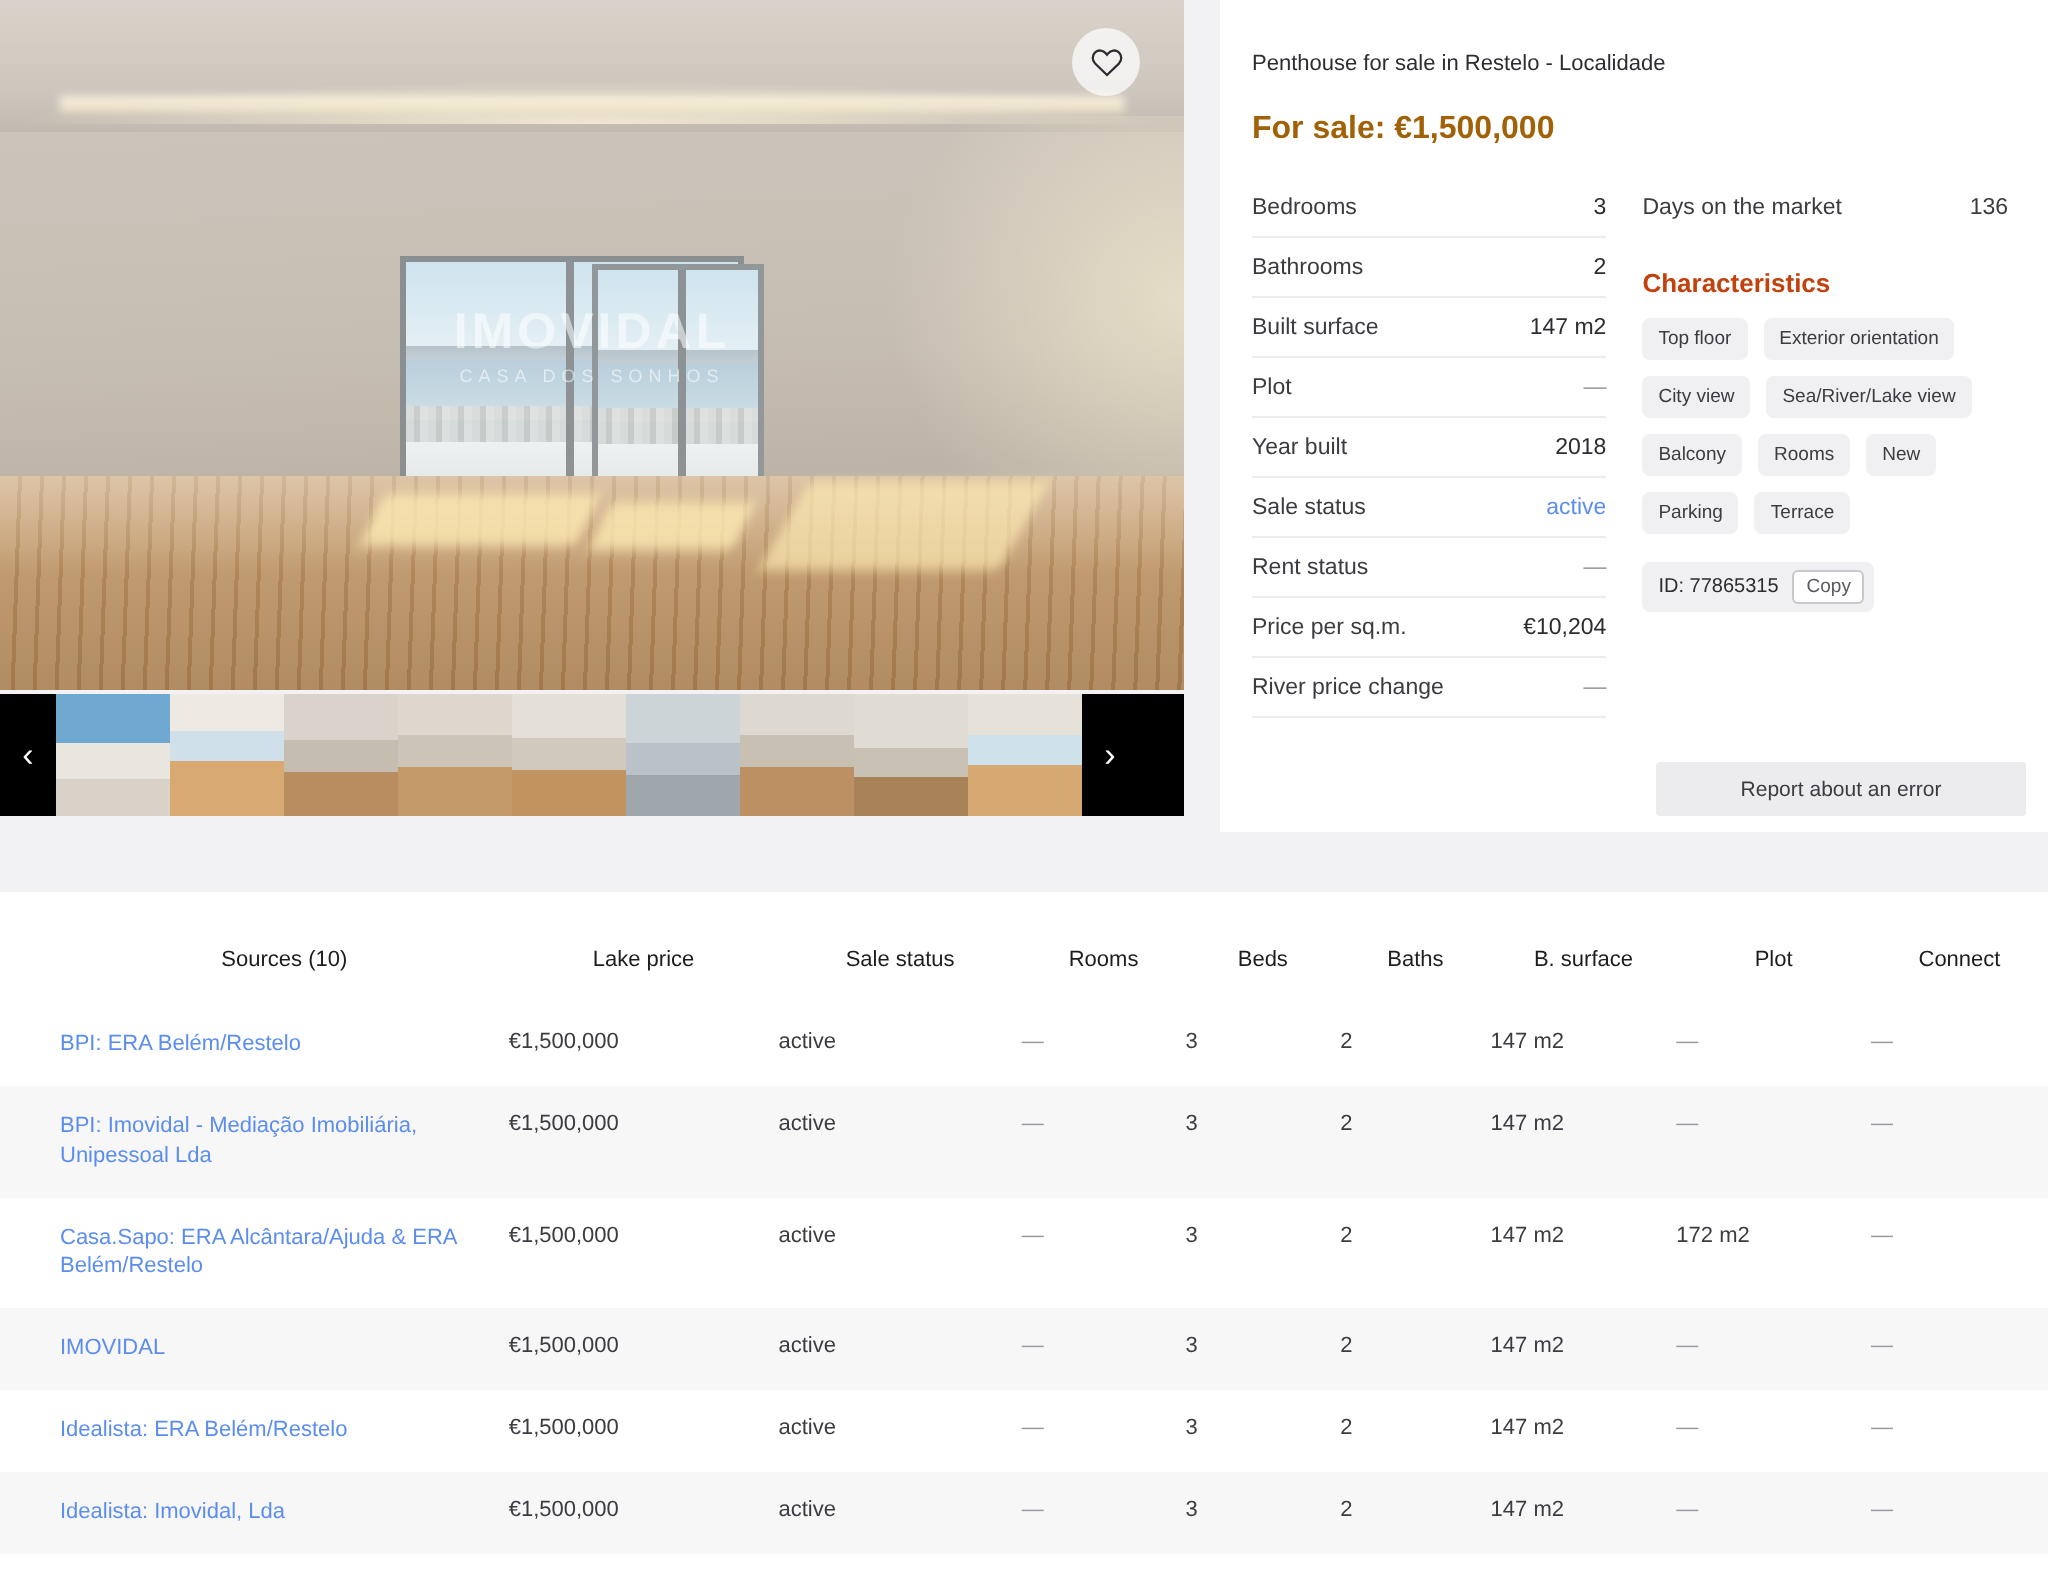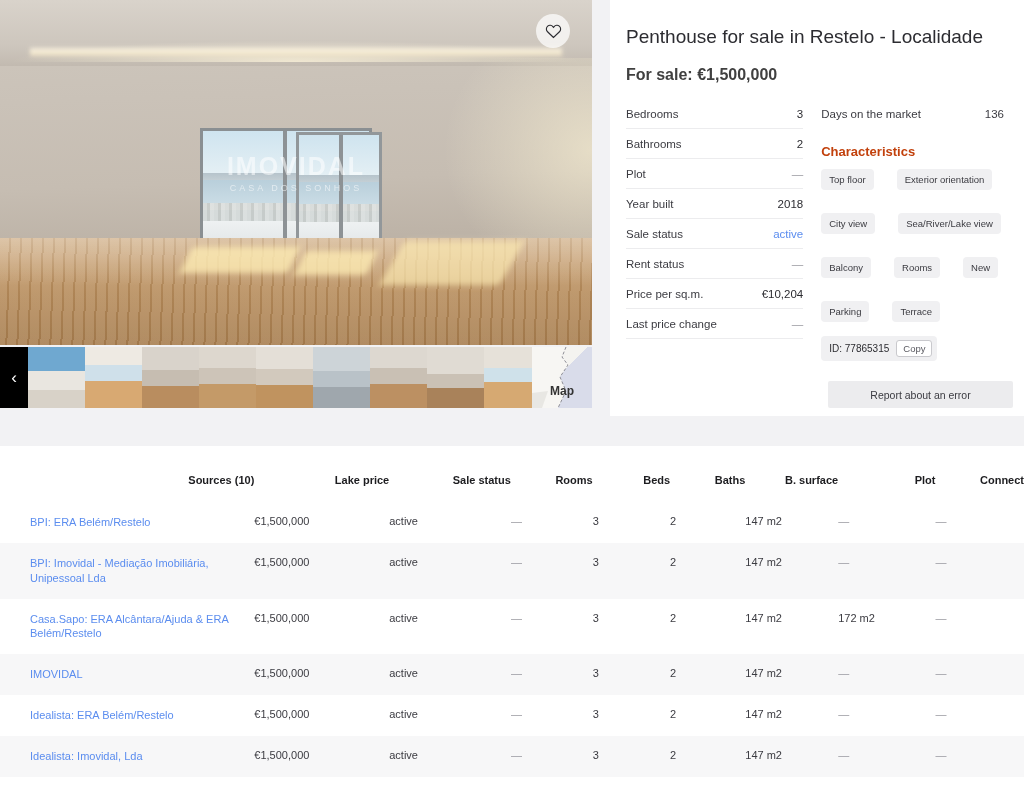--- a/index.html
+++ b/index.html
@@ -80,48 +80,48 @@
   .t-g .t-room { background: linear-gradient(180deg,#ddd8d0 0 34%,#c9c0b4 34% 60%,#bc9062 60% 100%); }
   .t-h .t-room { background: linear-gradient(180deg,#e0dbd3 0 44%,#cac1b5 44% 68%,#a9825a 68% 100%); }
   .t-i .t-room { background: linear-gradient(180deg,#e6e1d9 0 34%,#cfe1ea 34% 58%,#d6a972 58% 100%); }
   .map-tile { position:absolute; left: 532px; top: 347px; width: 60px; height: 61px; overflow:hidden; cursor:pointer;
     background: linear-gradient(135deg,#f4f3f0 0 46%, #d9dcea 46% 100%); display:flex; align-items:flex-end; justify-content:center; }
   .map-coast { position:absolute; left:0; top:0; width:100%; height:100%; }
   .map-label { position: relative; font-size: 12px; font-weight: 700; color:#333; padding-bottom:10px; }
 
   
   .info-card { position: absolute; left: 610px; top: 0; width: 414px; height: 416px; background:#fff; padding: 20px 20px 0 16px; }
-  .listing-title { font-size: 19px; color: #2c2c31; margin: 6px 0 0 0; font-weight: 400; }
-  .price-line { font-size: 16px; font-weight: 700; margin-top: 18px; color:#404040; }
+  .listing-title { font-size: 11px; color: #2c2c31; margin: 6px 0 0 0; font-weight: 400; }
+  .price-line { font-size: 16px; font-weight: 700; margin-top: 18px; color:#a16207; }
 
   .info-cols { display: flex; margin-top: 22px; }
   .spec-col { width: 190px; }
   .spec-row { display:flex; justify-content: space-between; align-items:center; font-size: 11.5px;
     padding: 9px 0 8px; border-bottom: 1px solid #ececee; color:#3b3b41;gap:20px; }
   .spec-row:first-child { padding-top: 2px; }
   .spec-val { color:#2c2c31; }
   .spec-val.link { color:#5b8def; }
   .spec-val.dash { color:#9a9aa0; }
 
   .right-col { width: 196px; margin-left: 18px; }
   .dom-row { display:flex; justify-content: space-between; font-size: 11.5px; padding-top:2px; color:#3b3b41; }
   .char-title { font-size: 13px; font-weight:700; margin-top: 24px; color:#c2410c; }
-  .tags { display:flex; flex-wrap: wrap; gap: 23px; margin-top: 10px; }
+  .tags { display:flex; flex-wrap: wrap; gap: 8px; margin-top: 10px; }
   .tag { background:#f0f0f2; border-radius: 4px; font-size: 9.5px; color:#3b3b41; padding: 5px 8px; white-space:nowrap; }
   .id-pill { display:inline-flex; align-items:center; gap:7px; background:#f0f0f2; border-radius:4px;
     padding: 4px 5px 4px 8px; margin-top: 14px; font-size: 10px; color:#2c2c31; }
   .copy-btn { border:1px solid #c9c9cd; background:#fff; border-radius:3px; font-size:9.5px; color:#5a5a61;
     padding: 2px 6px; cursor:pointer; font-family:"Liberation Sans",sans-serif; }
   .report-btn { position:absolute; left: 218px; top: 381px; width: 185px; height: 27px; background:#ececee;
     border:none; border-radius:2px; font-size: 10.5px; color:#3b3b41; cursor:pointer; font-family:"Liberation Sans",sans-serif; }
 
   
   .table-card { position: absolute; left: 0; top: 446px; width: 1024px; height: 340px; background:#fff; }
   table { width: 100%; border-collapse: collapse; table-layout: fixed; }
-  thead th { font-size: 11px; font-weight: 700; color:#1d1d20; text-align: right; padding: 28px 0 16px 0; }
+  thead th { font-size: 11px; font-weight: 400; color:#1d1d20; text-align: center; padding: 28px 0 16px 0; }
   tbody td { font-size: 11px; color:#3b3b41; padding: 13px 0; vertical-align: top; }
   tbody tr.alt { background:#f7f7f8; }
   .c-src   { width: 230px; padding-left: 30px !important; }
   .c-price { width: 122px; }
   .c-stat  { width: 110px; }
   .c-rooms { width: 74px; }
   .c-beds  { width: 70px; }
   .c-baths { width: 68px; }
   .c-surf  { width: 84px; }
   .c-plot  { width: 88px; }
@@ -211,65 +211,61 @@
         </div>
       <div class="thumb t-h">
           <div class="t-room"></div>
         </div>
       <div class="thumb t-i">
           <div class="t-room"></div>
         </div>
       <div class="nav-arrow">›</div>
     </div>
 
-    <div class="map-tile">
-      <svg class="map-coast" viewBox="0 0 60 61" preserveAspectRatio="none">
-        <path d="M0 0 L34 0 L30 10 L36 18 L28 30 L34 44 L26 61 L0 61 Z" fill="#f7f6f3"></path>
-        <path d="M34 0 L30 10 L36 18 L28 30 L34 44 L26 61" fill="none" stroke="#8e8e96" stroke-width="1" stroke-dasharray="3 2"></path>
-        <path d="M0 46 L16 44 L10 61 L0 61 Z" fill="#e8e7e3"></path>
-      </svg>
-      <span class="map-label">Map</span>
-    </div>
 
     <div class="info-card">
       <div class="listing-title">Penthouse for sale in Restelo - Localidade</div>
       <div class="price-line">For sale: €1,500,000</div>
 
       <div class="info-cols">
         <div class="spec-col">
             <div class="spec-row">
               <span>Bedrooms</span>
               <span class="spec-val">3</span>
             </div>
             <div class="spec-row">
               <span>Bathrooms</span>
               <span class="spec-val">2</span>
             </div>
             <div class="spec-row">
+              <span>Built surface</span>
+              <span class="spec-val">147 m2</span>
+            </div>
+            <div class="spec-row">
               <span>Plot</span>
               <span class="spec-val dash">—</span>
             </div>
             <div class="spec-row">
               <span>Year built</span>
               <span class="spec-val">2018</span>
             </div>
             <div class="spec-row">
               <span>Sale status</span>
               <span class="spec-val link">active</span>
             </div>
             <div class="spec-row">
               <span>Rent status</span>
               <span class="spec-val dash">—</span>
             </div>
             <div class="spec-row">
               <span>Price per sq.m.</span>
               <span class="spec-val">€10,204</span>
             </div>
             <div class="spec-row">
-              <span>Last price change</span>
+              <span>River price change</span>
               <span class="spec-val dash">—</span>
             </div>
           </div>
         <div class="right-col">
           <div class="dom-row">
             <span>Days on the market</span>
             <span>136</span>
           </div>
           <div class="char-title">Characteristics</div>
           <div class="tags">

